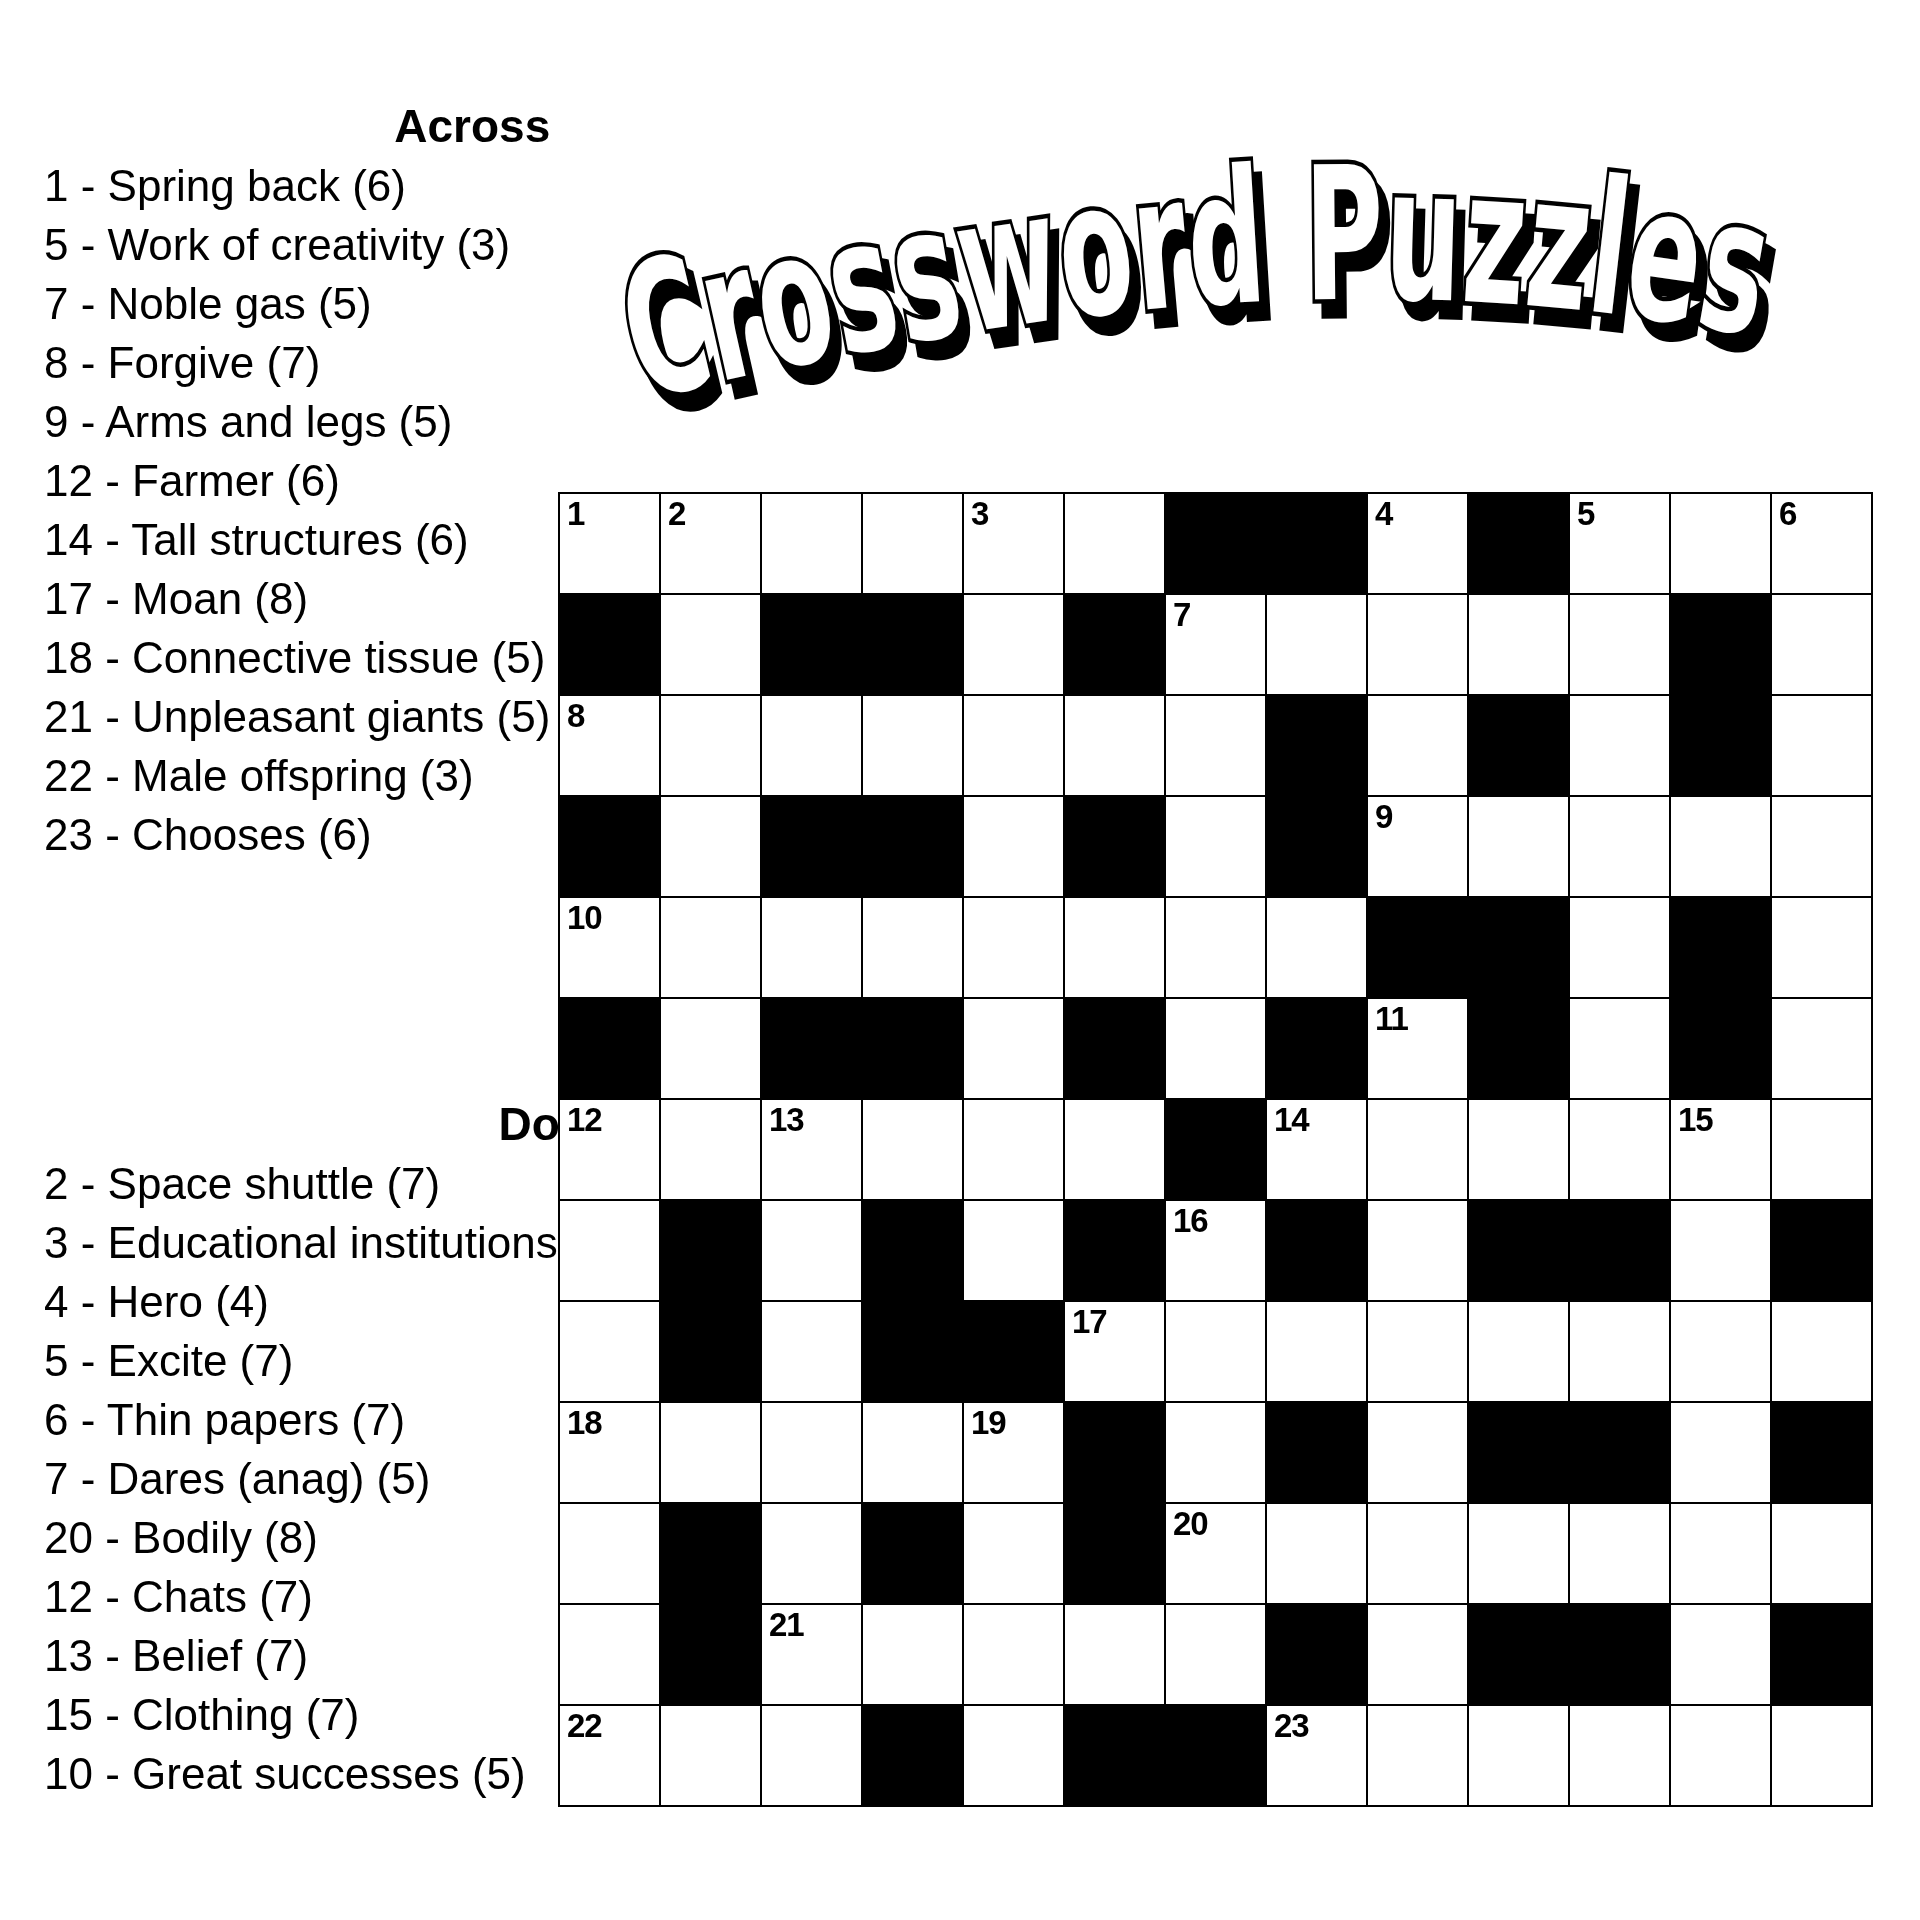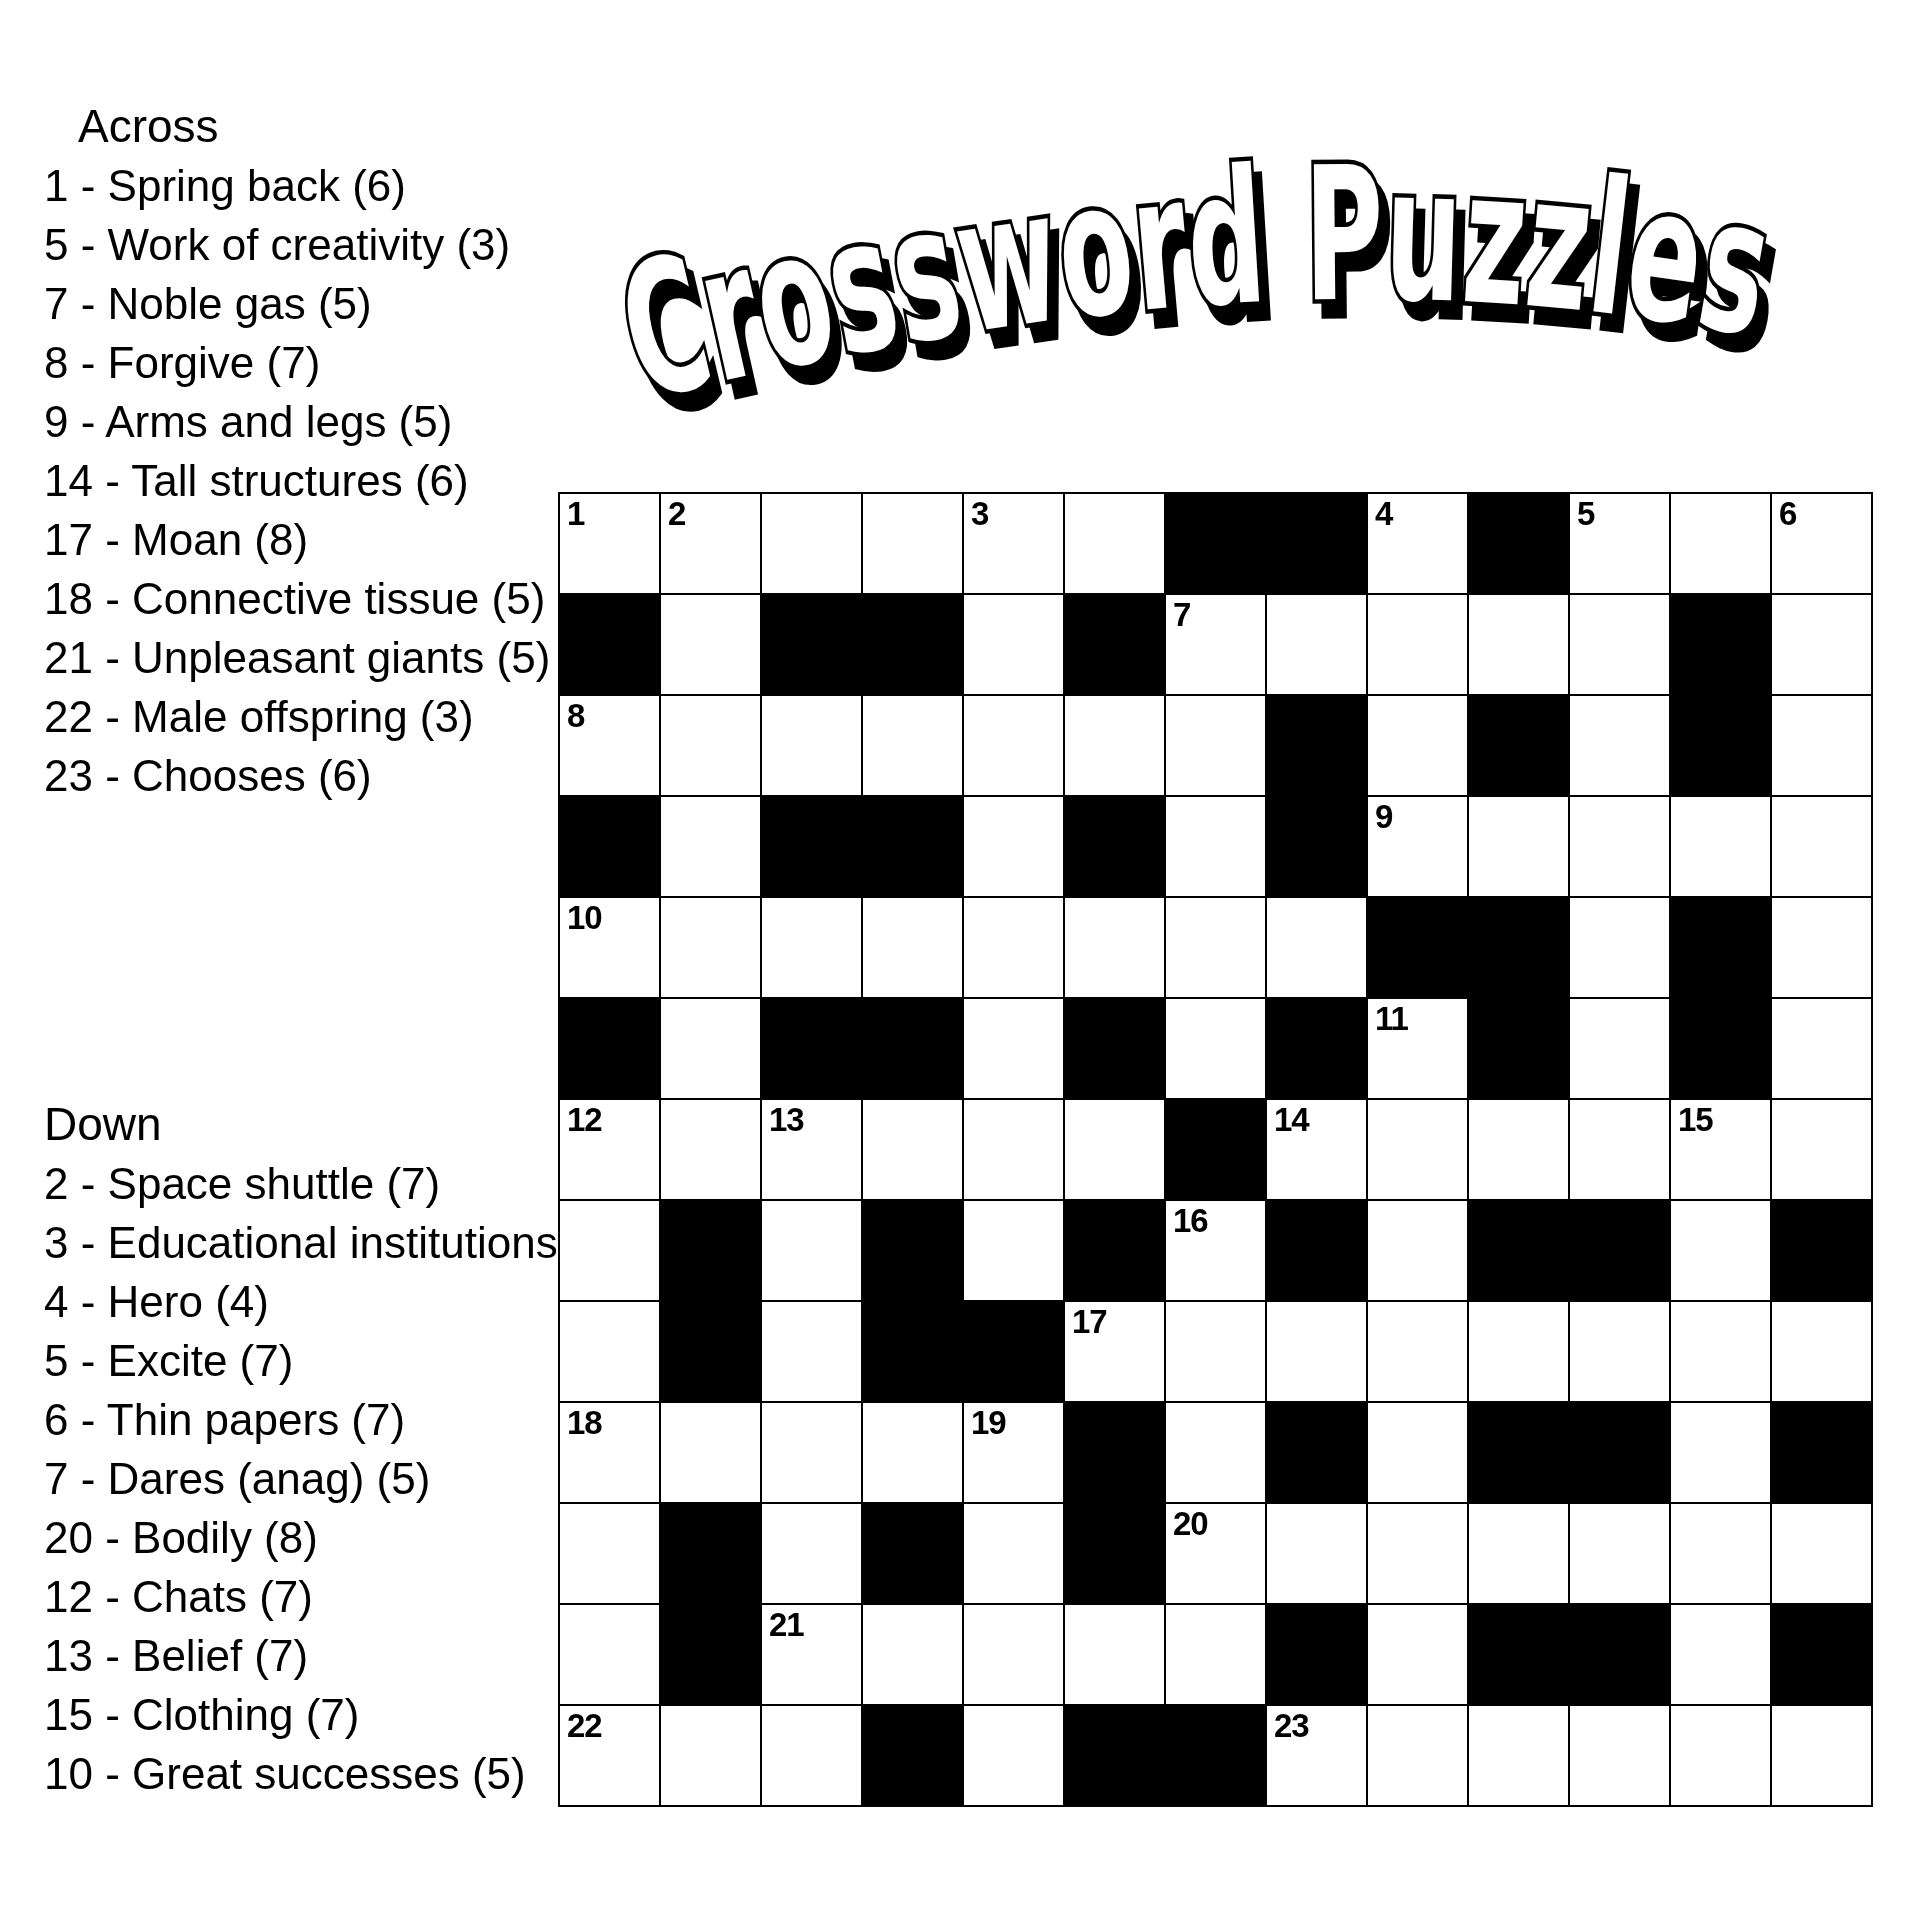--- a/index.html
+++ b/index.html
@@ -10,23 +10,24 @@
     overflow: hidden;
     font-family: "Liberation Sans", sans-serif;
     color: #000000;
   }
 
   
   .clues { position: absolute; }
   #across-section { left: 44px; top: 100px; }
   #down-section   { left: 44px; top: 1098px; }
   .clue-heading {
-    font-size: 46px; font-weight: normal;
+    font-size: 46px; font-weight: bold;
     line-height: 52px; margin-bottom: 4px;
     white-space: nowrap;
+    text-align: right;
   }
   #across-section .clue-heading { margin-left: 34px; }
   .clue-line {
     font-size: 44px; line-height: 59px;
     white-space: nowrap;
   }
 
   
   #title-svg { position: absolute; left: 630px; top: 150px; overflow: visible; }
   #title-svg text {
@@ -69,20 +70,21 @@
 <body>
 
 <div class="clues" id="across-section">
   <div class="clue-heading">Across</div>
   <div id="across-list">
       <div class="clue-line">1 - Spring back (6)</div>
       <div class="clue-line">5 - Work of creativity (3)</div>
       <div class="clue-line">7 - Noble gas (5)</div>
       <div class="clue-line">8 - Forgive (7)</div>
       <div class="clue-line">9 - Arms and legs (5)</div>
+      <div class="clue-line">12 - Farmer (6)</div>
       <div class="clue-line">14 - Tall structures (6)</div>
       <div class="clue-line">17 - Moan (8)</div>
       <div class="clue-line">18 - Connective tissue (5)</div>
       <div class="clue-line">21 - Unpleasant giants (5)</div>
       <div class="clue-line">22 - Male offspring (3)</div>
       <div class="clue-line">23 - Chooses (6)</div>
     </div>
 </div>
 
 <div class="clues" id="down-section">

